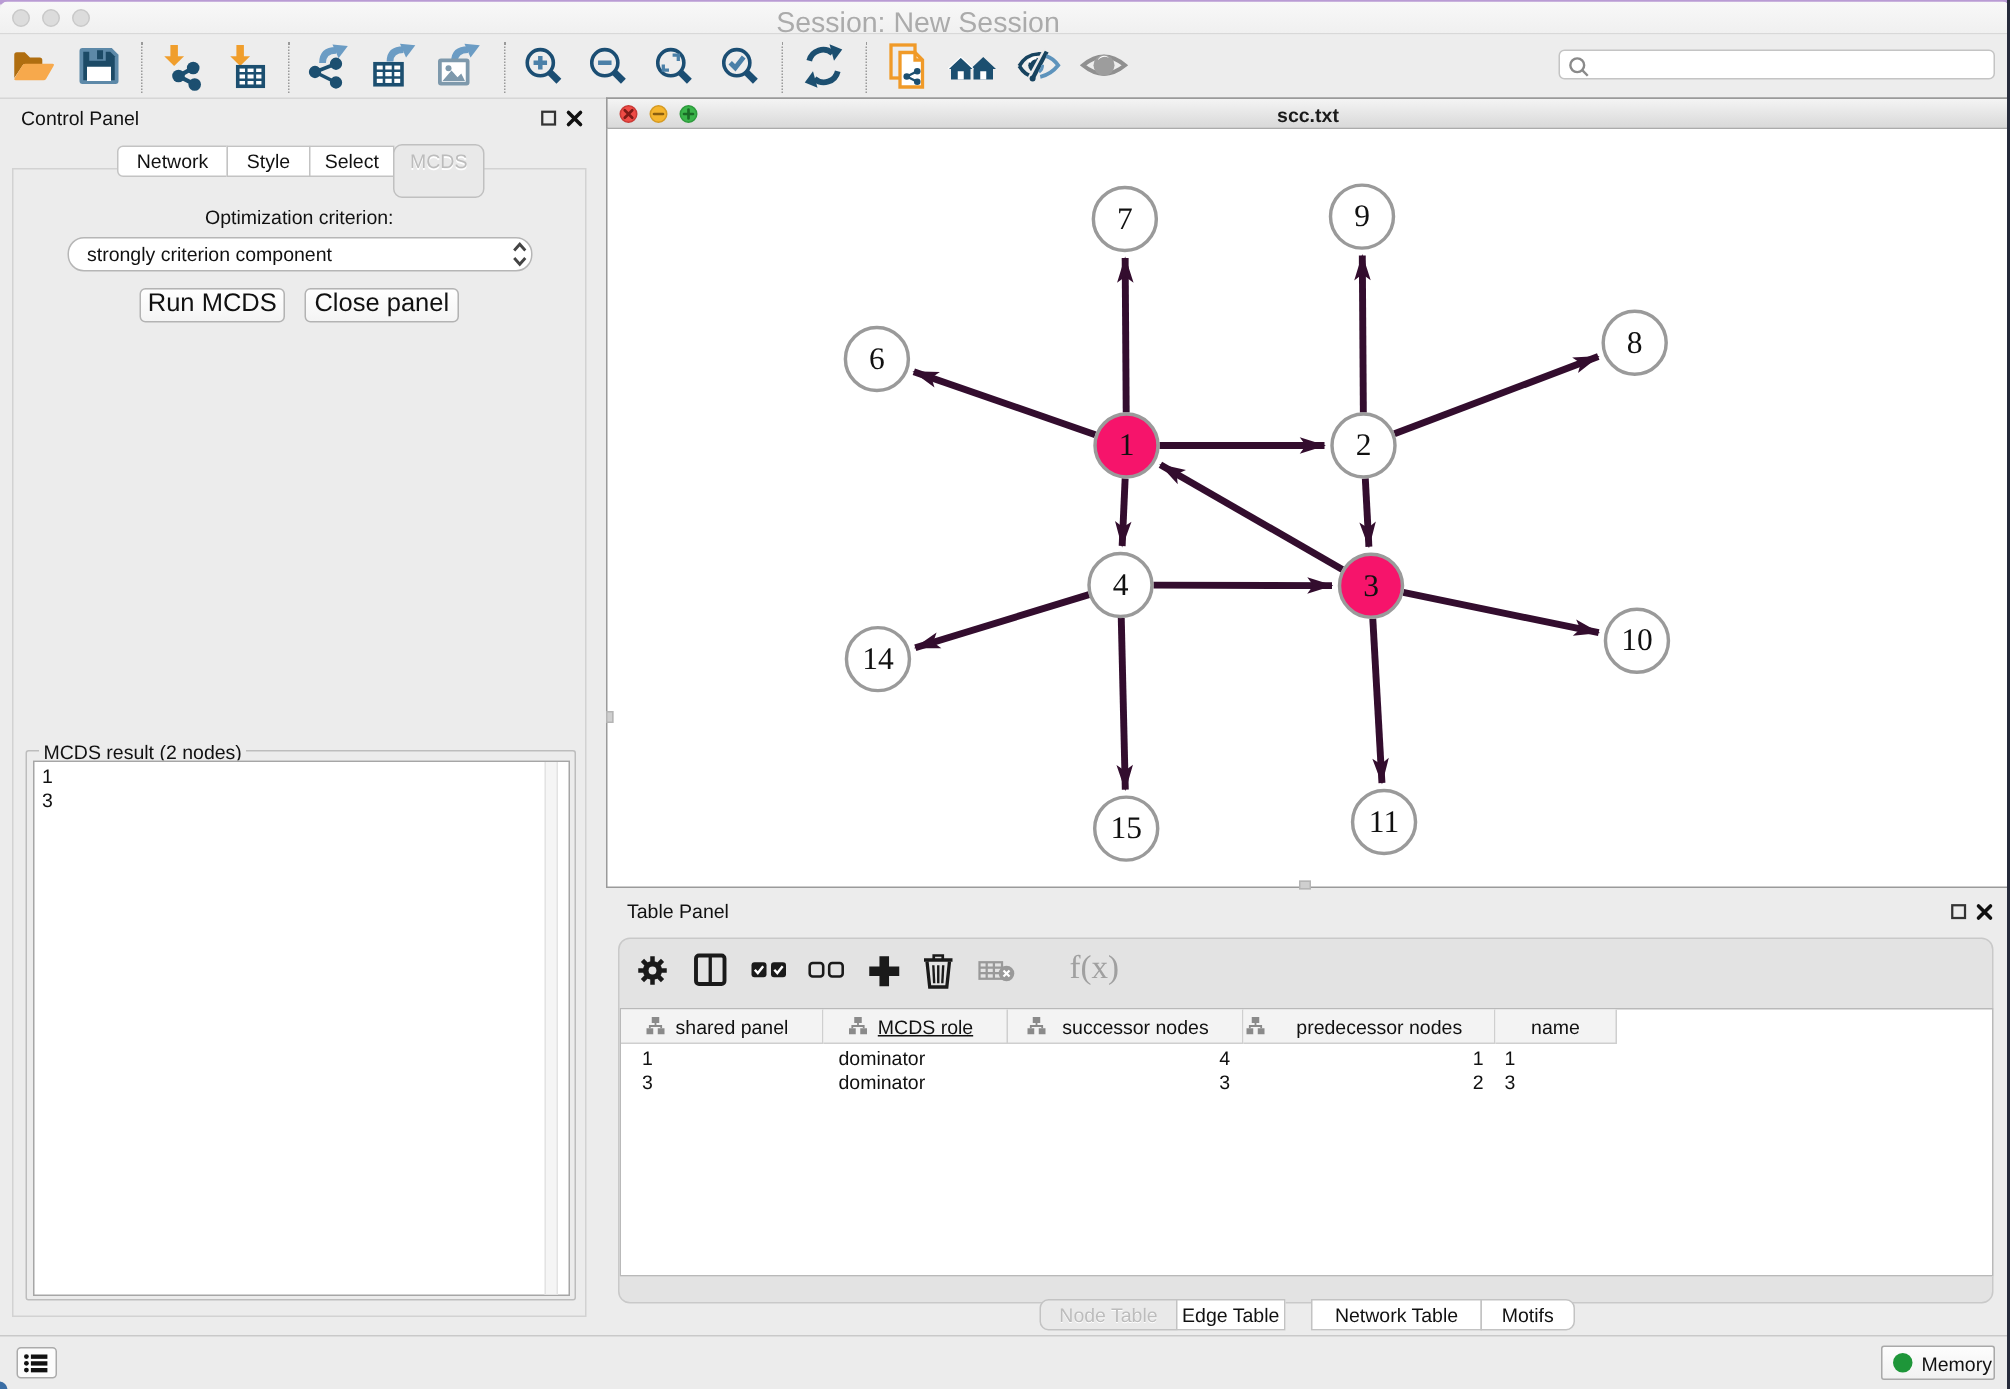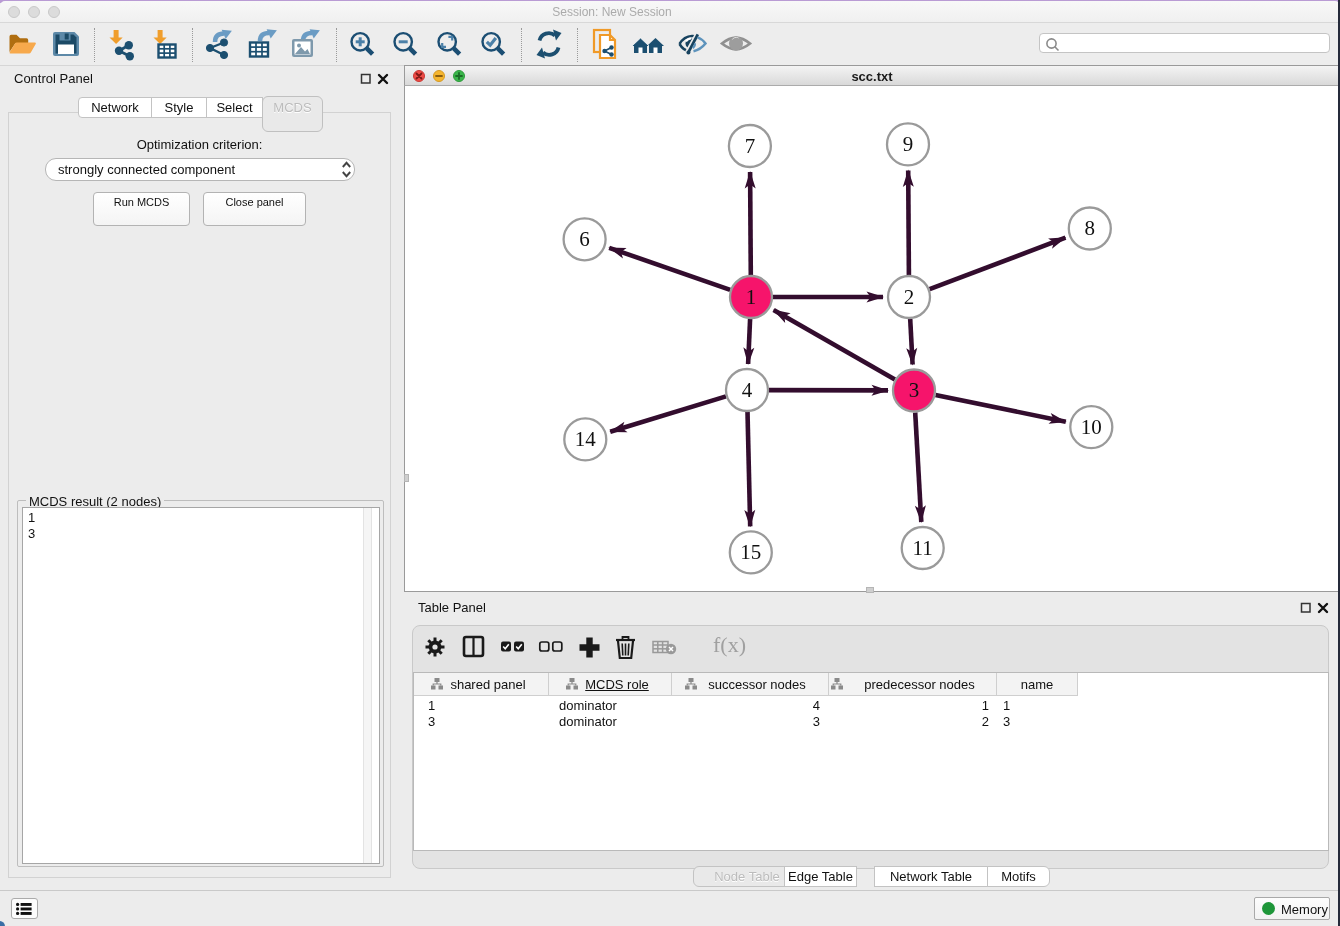--- a/index.html
+++ b/index.html
@@ -4,36 +4,36 @@
 <style>
 * { margin:0; padding:0; box-sizing:border-box; }
 html,body { width:1340px; height:926px; overflow:hidden; }
 body { font-family:"Liberation Sans", sans-serif; background:#ececec; position:relative; }
 .abs { position:absolute; }
 
 
 #purple { left:0; top:0; width:1340px; height:3px; background:#b99bd4; }
 #titlebar { left:0; top:1px; width:1340px; height:22px; background:linear-gradient(#f8f8f8,#f0f0f0); border-bottom:1px solid #d8d8d8; border-radius:5px 5px 0 0; }
 .tl { position:absolute; top:6px; width:12px; height:12px; border-radius:50%; background:#dcdcdc; border:1px solid #c9c9c9; }
-#titletext { left:0; top:5px; width:1224px; text-align:center; font-size:12px; color:#ababab; }
+#titletext { left:0; top:5px; width:1224px; text-align:center; font-size:19px; color:#ababab; }
 
 
 #toolbar { left:0; top:23px; width:1340px; height:43px; background:#ededed; border-bottom:1px solid #d6d6d6; }
 .tsep { position:absolute; top:28px; height:34px; width:0; border-left:1px dotted #9a9a9a; }
 .ticon { position:absolute; top:27px; }
 #search { left:1039px; top:33px; width:291px; height:20px; background:#fff; border:1px solid #c4c4c4; border-radius:4px; }
 
 
 #cp-title { left:14px; top:71px; font-size:13px; color:#111; }
 #cp-tabs { left:78px; top:97px; height:21px; }
 .tab { position:absolute; top:0; height:21px; background:#fff; border:1px solid #c3c3c3; font-size:13px; color:#111; text-align:center; line-height:19px; }
 #cp-box { left:8px; top:112px; width:383px; height:766px; border:1px solid #d2d2d2; background:#ececec; }
 #opt-label { left:0; top:137px; width:399px; text-align:center; font-size:13px; color:#111; }
 #cp-select { left:45px; top:158px; width:310px; height:23px; background:#fff; border:1px solid #b6b6b6; border-radius:11px; font-size:13px; color:#111; line-height:21px; padding-left:12px; }
-.btn { position:absolute; top:192px; height:34px; background:linear-gradient(#ffffff,#f4f4f4); border:1px solid #b3b3b3; border-radius:4px; font-size:11px; color:#111; text-align:center; line-height:18px; }
+.btn { position:absolute; top:192px; height:23px; background:linear-gradient(#ffffff,#f4f4f4); border:1px solid #b3b3b3; border-radius:4px; font-size:17px; color:#111; text-align:center; line-height:18px; }
 #grp { left:17px; top:500px; width:367px; height:367px; border:1px solid #bdbdbd; border-radius:2px; }
 #grp-label { left:26px; top:494px; background:#ececec; padding:0 3px; font-size:13px; color:#111; }
 #grp-white { left:22px; top:507px; width:358px; height:357px; background:#fff; border:1px solid #a6a6a6; font-size:13px; color:#111; line-height:16px; padding:2px 0 0 5px; }
 #grp-sb { left:363px; top:508px; width:9px; height:355px; background:#f5f5f5; border-left:1px solid #e3e3e3; border-right:1px solid #e3e3e3; }
 
 
 #netwin { left:404px; top:65px; width:936px; height:527px; border:1px solid #9a9a9a; background:#fff; }
 #net-titlebar { left:404px; top:65px; width:936px; height:21px; background:linear-gradient(#f4f4f4,#d9d9d9); border:1px solid #9a9a9a; border-bottom:1px solid #ababab; }
 #net-title { left:404px; top:69px; width:936px; text-align:center; font-size:13px; font-weight:bold; color:#1a1a1a; }
 .tl2 { position:absolute; top:70px; width:12px; height:12px; border-radius:50%; }
@@ -237,21 +237,21 @@
     <path d="M2,2 L10,10 M10,2 L2,10" stroke="#111" stroke-width="2.4" stroke-linecap="round"></path>
   </svg>
 <div id="cp-box" class="abs"></div>
 <div id="cp-tabs" class="abs">
   <div class="tab" style="left:0; width:74px; border-radius:4px 0 0 4px;">Network</div>
   <div class="tab" style="left:73px; width:56px;">Style</div>
   <div class="tab" style="left:128px; width:57px;">Select</div>
   <div class="tab" style="left:184px; top:-1px; width:61px; height:36px; background:#e9e9e9; color:#bcbcbc; border-radius:6px; border-color:#c0c0c0; text-shadow:0 1px 0 #ffffff; line-height:21px;">MCDS</div>
 </div>
 <div id="opt-label" class="abs">Optimization criterion:</div>
-<div id="cp-select" class="abs">strongly connected component</div>
+<div id="cp-select" class="abs">strongly criterion component</div>
 <svg class="abs" style="left:340px; top:161px;" width="13" height="17">
 <path d="M2.8,6 L6.5,1.8 L10.2,6" fill="none" stroke="#444" stroke-width="1.9"></path>
 <path d="M2.8,11 L6.5,15.2 L10.2,11" fill="none" stroke="#444" stroke-width="1.9"></path>
 </svg>
 <div class="btn abs" style="left:93px; width:97px;">Run MCDS</div>
 <div class="btn abs" style="left:203px; width:103px;">Close panel</div>
 <div id="grp" class="abs"></div>
 <div id="grp-label" class="abs">MCDS result (2 nodes)</div>
 <div id="grp-white" class="abs">1<br>3</div>
 <div id="grp-sb" class="abs"></div>
@@ -428,21 +428,21 @@
   <div class="td" style="left:145px; top:25px;">dominator</div>
   <div class="td" style="left:258px; top:25px; width:148px; text-align:right;">4</div>
   <div class="td" style="left:415px; top:25px; width:160px; text-align:right;">1</div>
   <div class="td" style="left:589px; top:25px;">1</div>
   <div class="td" style="left:14px; top:41px;">3</div>
   <div class="td" style="left:145px; top:41px;">dominator</div>
   <div class="td" style="left:258px; top:41px; width:148px; text-align:right;">3</div>
   <div class="td" style="left:415px; top:41px; width:160px; text-align:right;">2</div>
   <div class="td" style="left:589px; top:41px;">3</div>
 </div>
-<div class="btab" style="left:693px; width:108px; background:#e9e9e9; color:#bcbcbc; border-radius:6px 0 0 6px; text-shadow:0 1px 0 #ffffff;">Node Table</div>
+<div class="btab" style="left:693px; width:92px; background:#e9e9e9; color:#bcbcbc; border-radius:6px 0 0 6px; text-shadow:0 1px 0 #ffffff;">Node Table</div>
 <div class="btab" style="left:784px; width:73px;">Edge Table</div>
 <div class="btab" style="left:874px; width:114px;">Network Table</div>
 <div class="btab" style="left:987px; width:63px; border-radius:0 6px 6px 0;">Motifs</div>
 
 <div id="statusbar" class="abs"></div>
 <div id="listbtn" class="abs"></div>
 <svg class="abs" style="left:16px; top:902px;" width="18" height="14">
 <g fill="#111">
       <circle cx="1.6" cy="2.4" r="1.6"></circle>
       <circle cx="1.6" cy="6.9" r="1.6"></circle>

